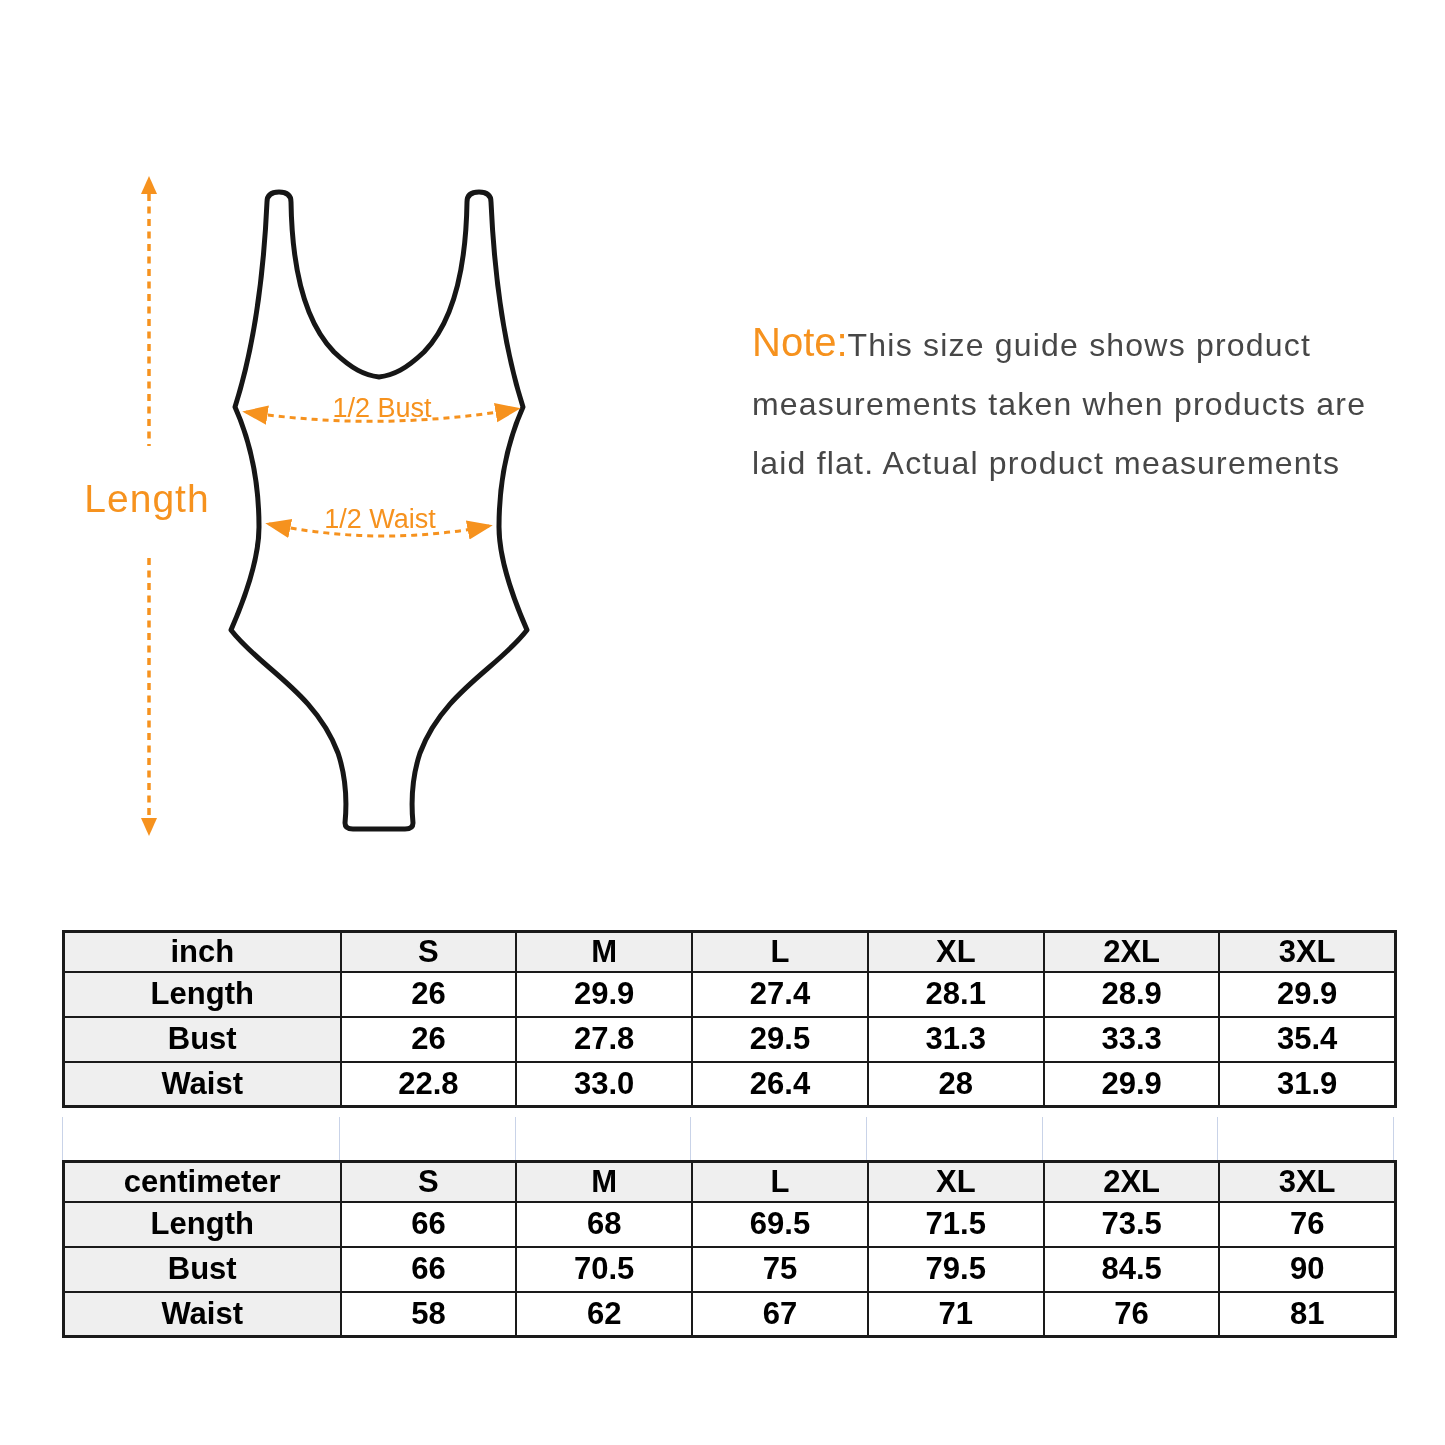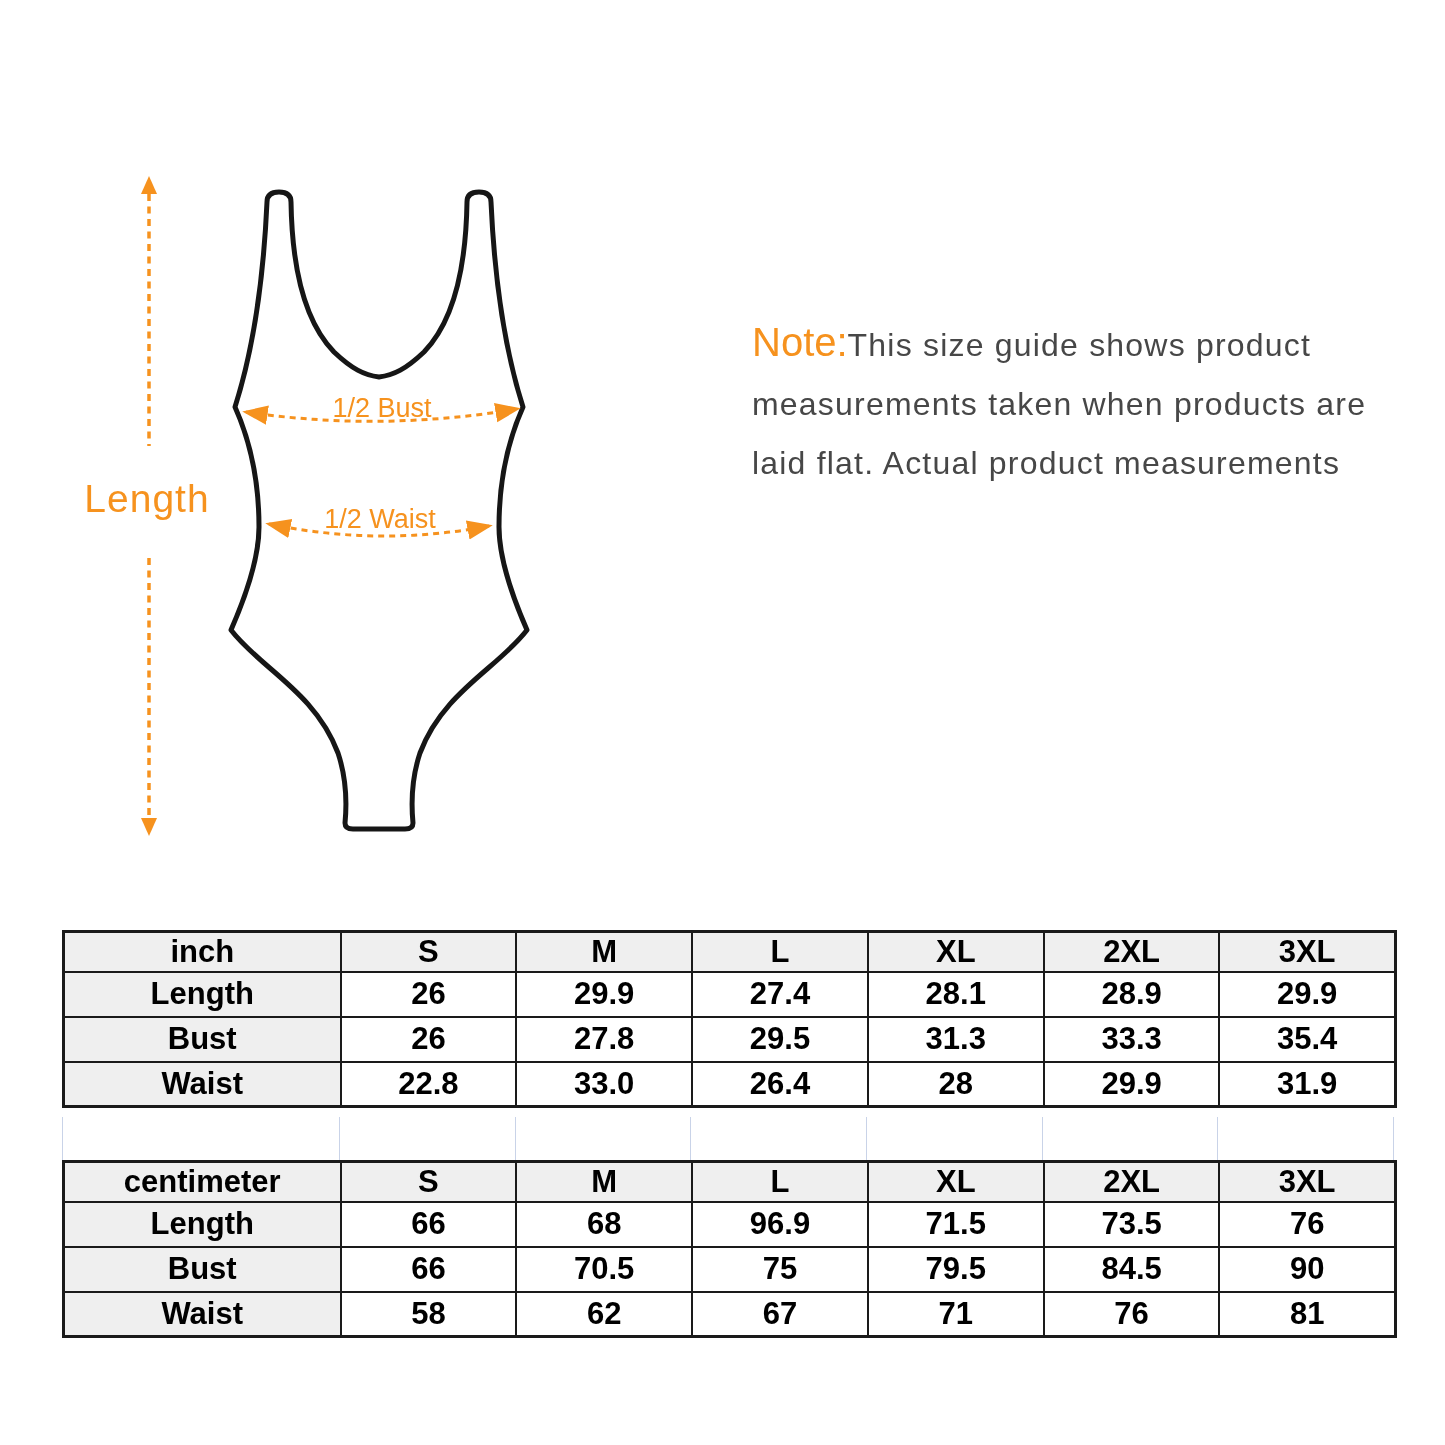--- a/index.html
+++ b/index.html
@@ -251,21 +251,21 @@
       <td>M</td>
       <td>L</td>
       <td>XL</td>
       <td>2XL</td>
       <td>3XL</td>
     </tr>
     <tr>
       <td class="lbl">Length</td>
       <td>66</td>
       <td>68</td>
-      <td>96.9</td>
+      <td>69.5</td>
       <td>71.5</td>
       <td>73.5</td>
       <td>76</td>
     </tr>
     <tr>
       <td class="lbl">Bust</td>
       <td>66</td>
       <td>70.5</td>
       <td>75</td>
       <td>79.5</td>

